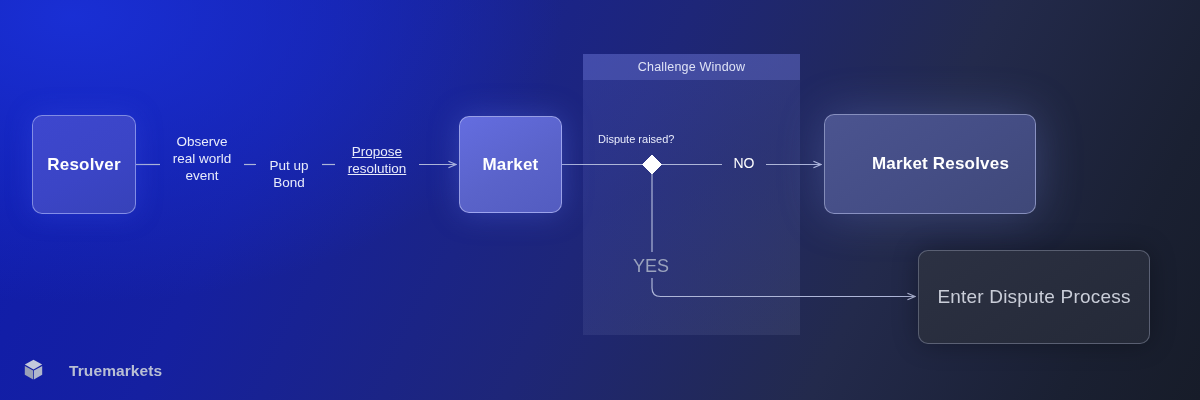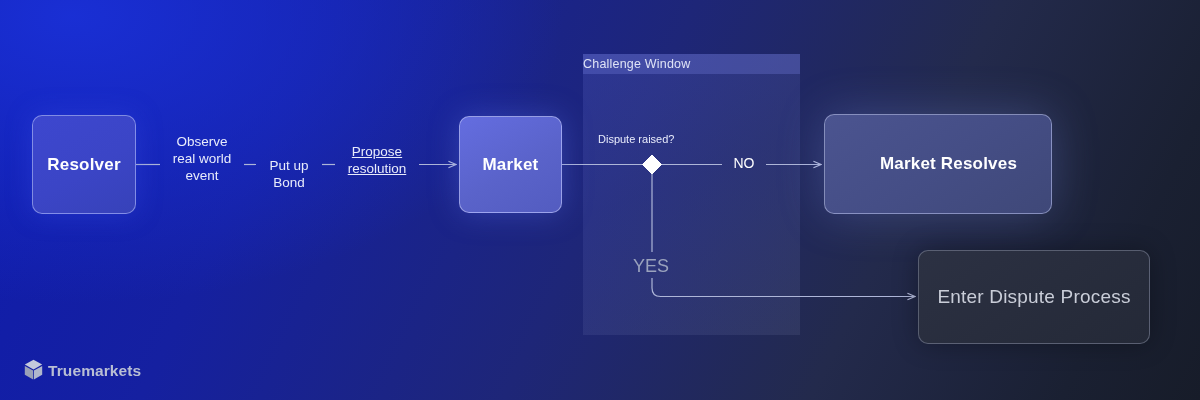--- a/index.html
+++ b/index.html
@@ -38,21 +38,21 @@
     box-shadow:0 0 26px rgba(60,80,230,.35);
   }
   #market{
     left:459px;top:116px;width:103px;height:97px;
     background:linear-gradient(150deg,#646de0 0%,#5a63ca 55%,#535cc0 100%);
     border:1px solid rgba(205,212,255,.55);
     font-size:17px;font-weight:700;letter-spacing:.2px;
     box-shadow:0 0 30px rgba(90,110,235,.38);
   }
   #market-resolves{
-    left:824px;top:114px;width:228px;height:100px;
+    left:824px;top:114px;width:212px;height:100px;
     background:linear-gradient(145deg,#4b5490 0%,#454e86 50%,#3f4878 100%);
     border:1px solid rgba(200,208,245,.5);
     font-size:17px;font-weight:700;letter-spacing:.2px;
     box-shadow:0 0 46px rgba(120,140,230,.30);
     padding-left:21px;
   }
   #dispute-process{
     left:918px;top:250px;width:232px;height:94px;
     background:linear-gradient(145deg,#2c3143 0%,#282d3d 50%,#242937 100%);
     border:1px solid rgba(150,158,180,.45);
@@ -61,24 +61,24 @@
     box-shadow:0 0 26px rgba(0,0,0,.30);
   }
 
   
   #challenge-window{
     position:absolute;left:583px;top:54px;width:217px;height:281px;
     box-sizing:border-box;
     background:linear-gradient(160deg,rgba(92,102,200,.26) 0%,rgba(86,96,180,.22) 45%,rgba(120,128,170,.16) 100%);
   }
   #challenge-header{
-    position:absolute;left:583px;top:54px;width:217px;height:20px;
+    position:absolute;left:583px;top:54px;width:217px;height:26px;
     box-sizing:border-box;
     background:rgba(120,130,225,.30);
-    display:flex;align-items:center;justify-content:flex-start;
+    display:flex;align-items:center;justify-content:center;
     color:#dfe3f6;font-size:12.5px;letter-spacing:.2px;
   }
 
   
   .elabel{
     position:absolute;color:#e8ebfb;font-size:13.5px;line-height:17px;
     text-align:center;white-space:nowrap;
   }
   #lbl-observe{left:163px;top:133px;width:78px;}
   #lbl-bond{left:258px;top:143px;width:62px;margin-top:14px;}
@@ -86,21 +86,21 @@
   #lbl-dispute-raised{left:598px;top:131px;width:106px;text-align:left;font-size:11px;color:#e9ecfc;}
   #lbl-no{left:726px;top:155px;width:36px;font-size:14px;font-weight:400;color:#ffffff;}
   #lbl-yes{left:631px;top:258px;width:40px;font-size:18px;color:#9aa2bd;}
 
   
   svg#wires{position:absolute;left:0;top:0;width:1200px;height:400px;}
 
   
   #brand{
     position:absolute;left:24px;top:358px;height:26px;
-    display:flex;align-items:center;gap:5px;
+    display:flex;align-items:center;gap:26px;
   }
   #brand-name{
     color:#b9bfd4;font-size:15.5px;font-weight:700;letter-spacing:.1px;
   }
 </style>
 </head>
 <body>
 
 <div id="stage">
 

